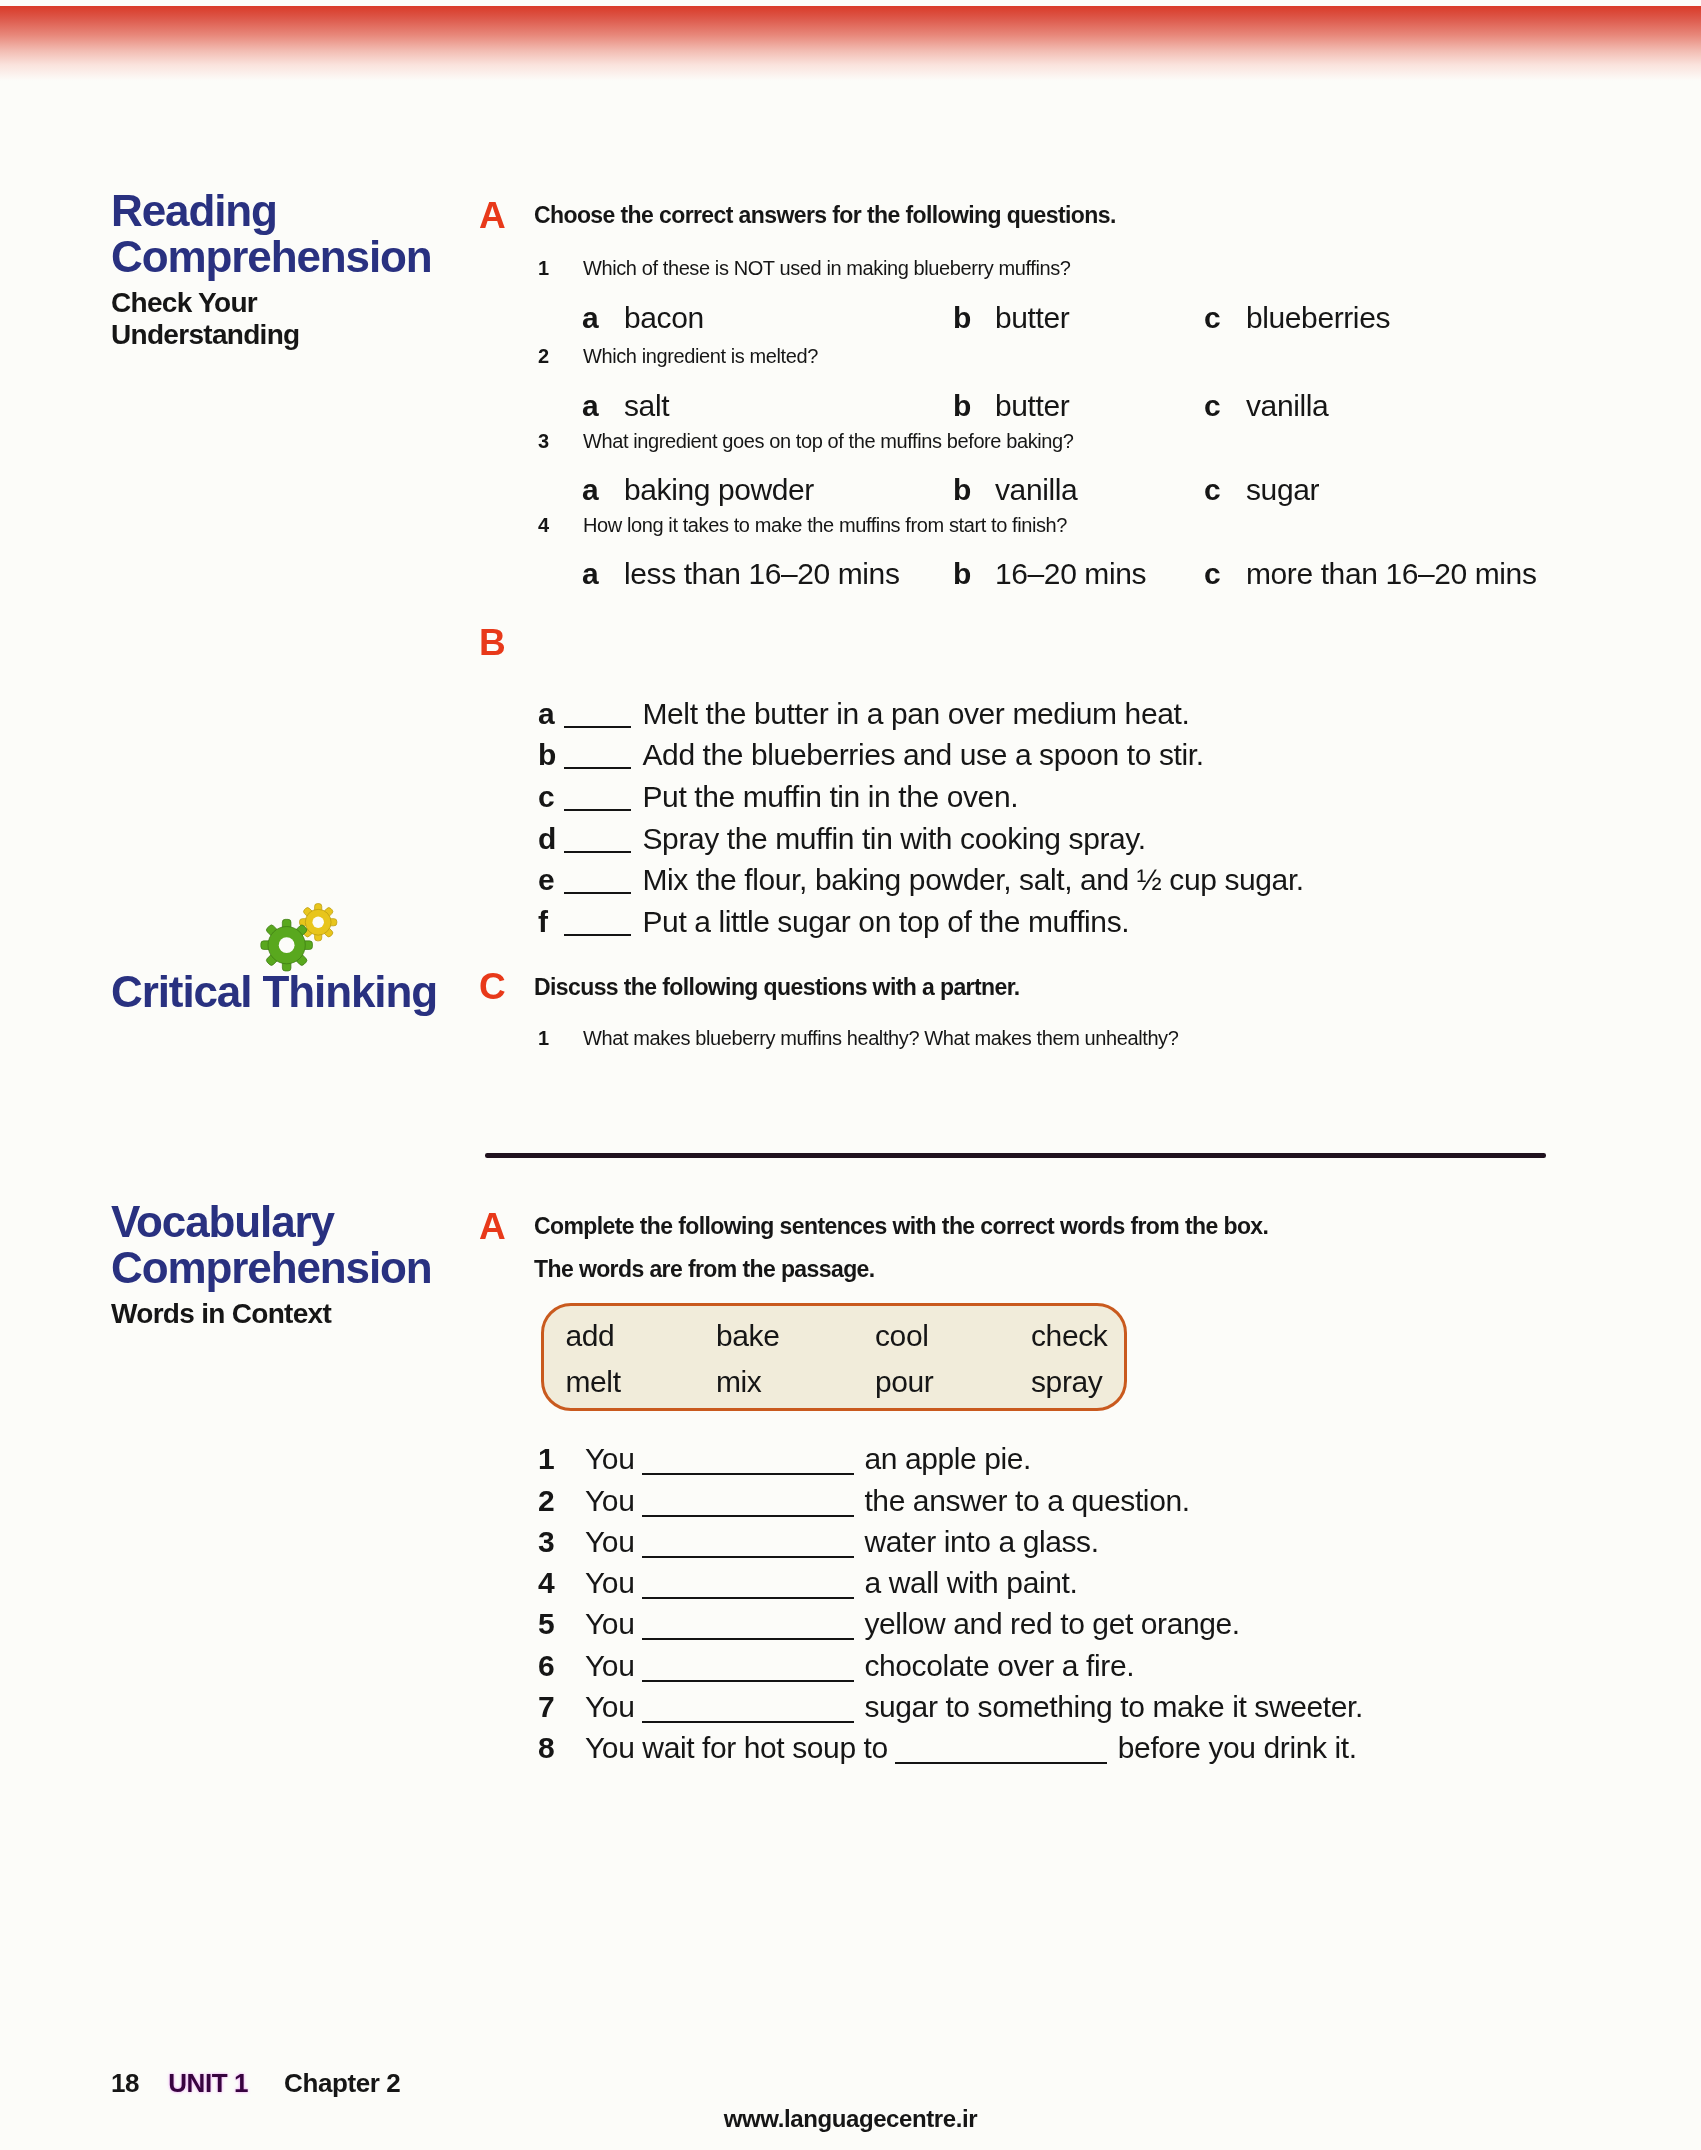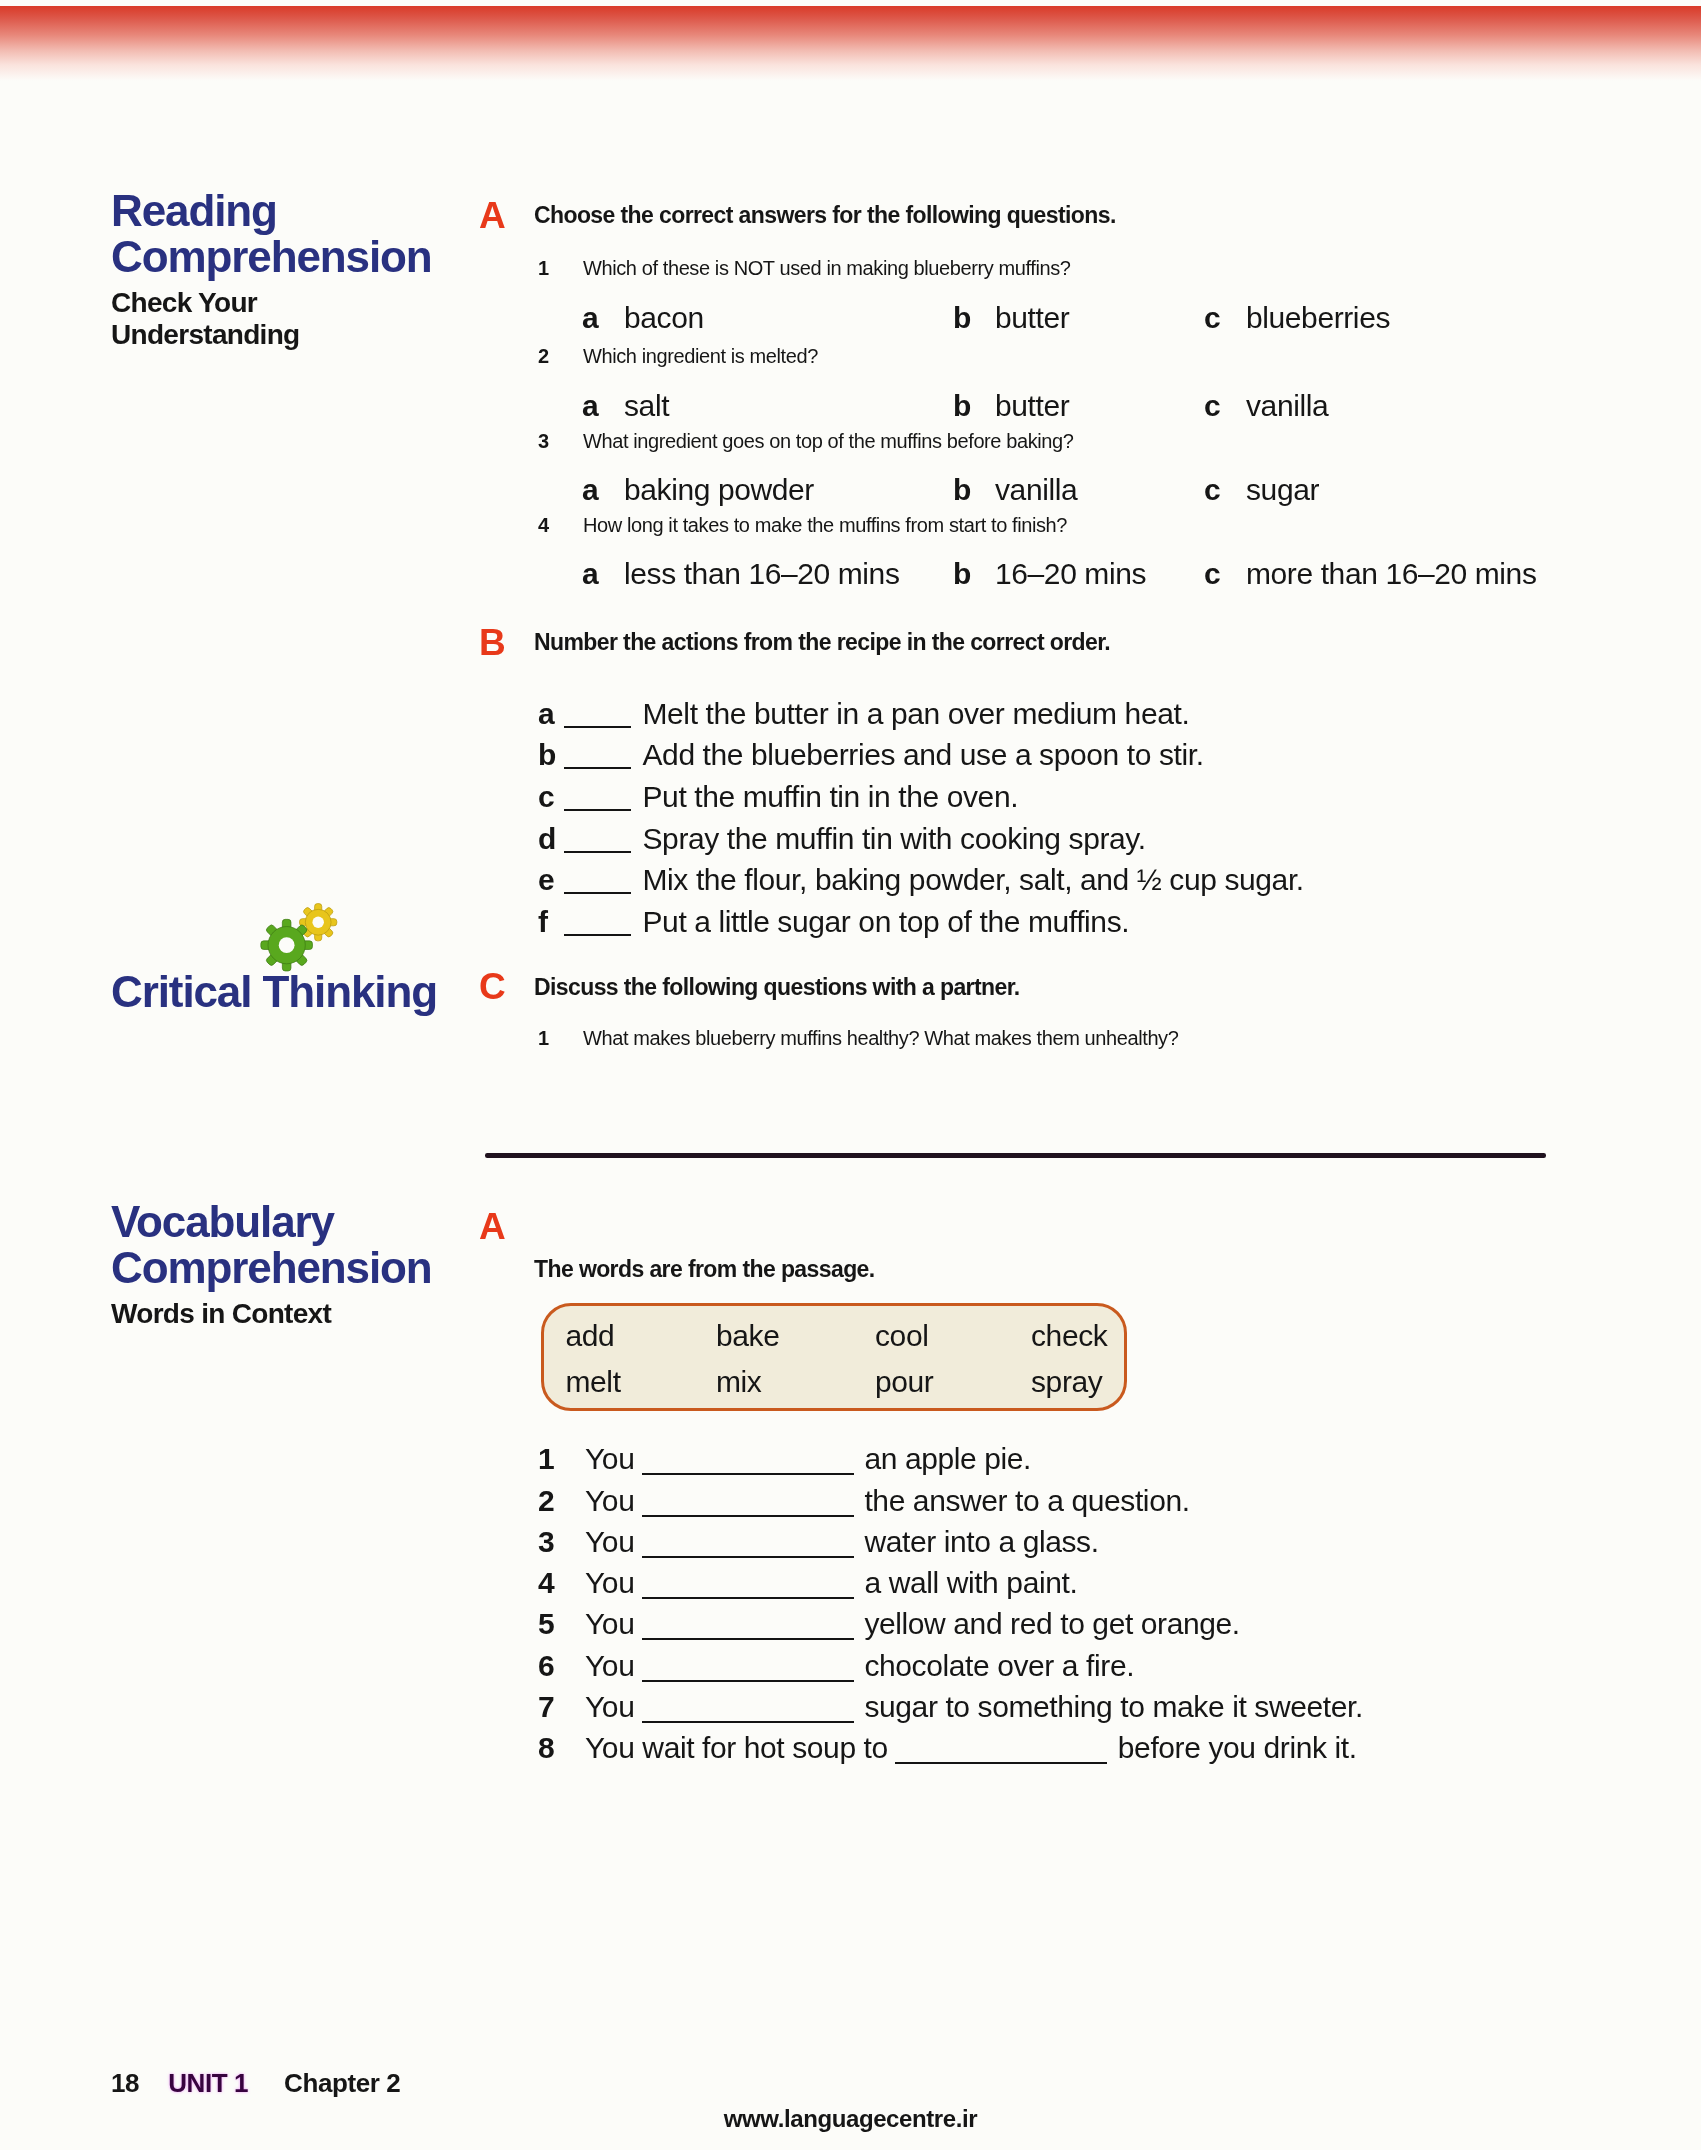--- a/index.html
+++ b/index.html
@@ -143,21 +143,20 @@
   <div class="abs q" style="left:538px;top:514px">
     <span class="qnum">4</span><span>How long it takes to make the muffins from start to finish?</span>
   </div>
   <div class="abs opt-row" style="left:582px;top:557px;width:1118px">
     <span class="opt" style="left:0"><b>a</b><span>less than 16–20 mins</span></span>
     <span class="opt" style="left:371px"><b>b</b><span>16–20 mins</span></span>
     <span class="opt" style="left:622px"><b>c</b><span>more than 16–20 mins</span></span>
   </div>
 
   <div class="abs marker" style="left:479px;top:622px">B</div>
-  <div class="abs instr" style="left:534px;top:629px">Number the actions from the recipe in the correct order.</div>
 
   <div class="abs b-item" style="left:538px;top:697px">
     <span class="b-letter">a</span>
       <span class="b-line"></span>
       <span>Melt the butter in a pan over medium heat.</span>
   </div>
   <div class="abs b-item" style="left:538px;top:738px">
     <span class="b-letter">b</span>
       <span class="b-line"></span>
       <span>Add the blueberries and use a spoon to stir.</span>
@@ -186,20 +185,21 @@
   <div class="abs marker" style="left:479px;top:966px">C</div>
   <div class="abs instr" style="left:534px;top:974px">Discuss the following questions with a partner.</div>
 
   <div class="abs q" style="left:538px;top:1027px">
     <span class="qnum">1</span><span>What makes blueberry muffins healthy? What makes them unhealthy?</span>
   </div>
 
   <div class="abs divider"></div>
 
   <div class="abs marker" style="left:479px;top:1206px">A</div>
+  <div class="abs instr" style="left:534px;top:1213px">Complete the following sentences with the correct words from the box.</div>
   <div class="abs word-box">
     <span class="word" style="left:21.5px;top:13px">add</span>
     <span class="word" style="left:172px;top:13px">bake</span>
     <span class="word" style="left:331px;top:13px">cool</span>
     <span class="word" style="left:487px;top:13px">check</span>
     <span class="word" style="left:21.5px;top:59px">melt</span>
     <span class="word" style="left:172px;top:59px">mix</span>
     <span class="word" style="left:331px;top:59px">pour</span>
     <span class="word" style="left:487px;top:59px">spray</span>
   </div>

